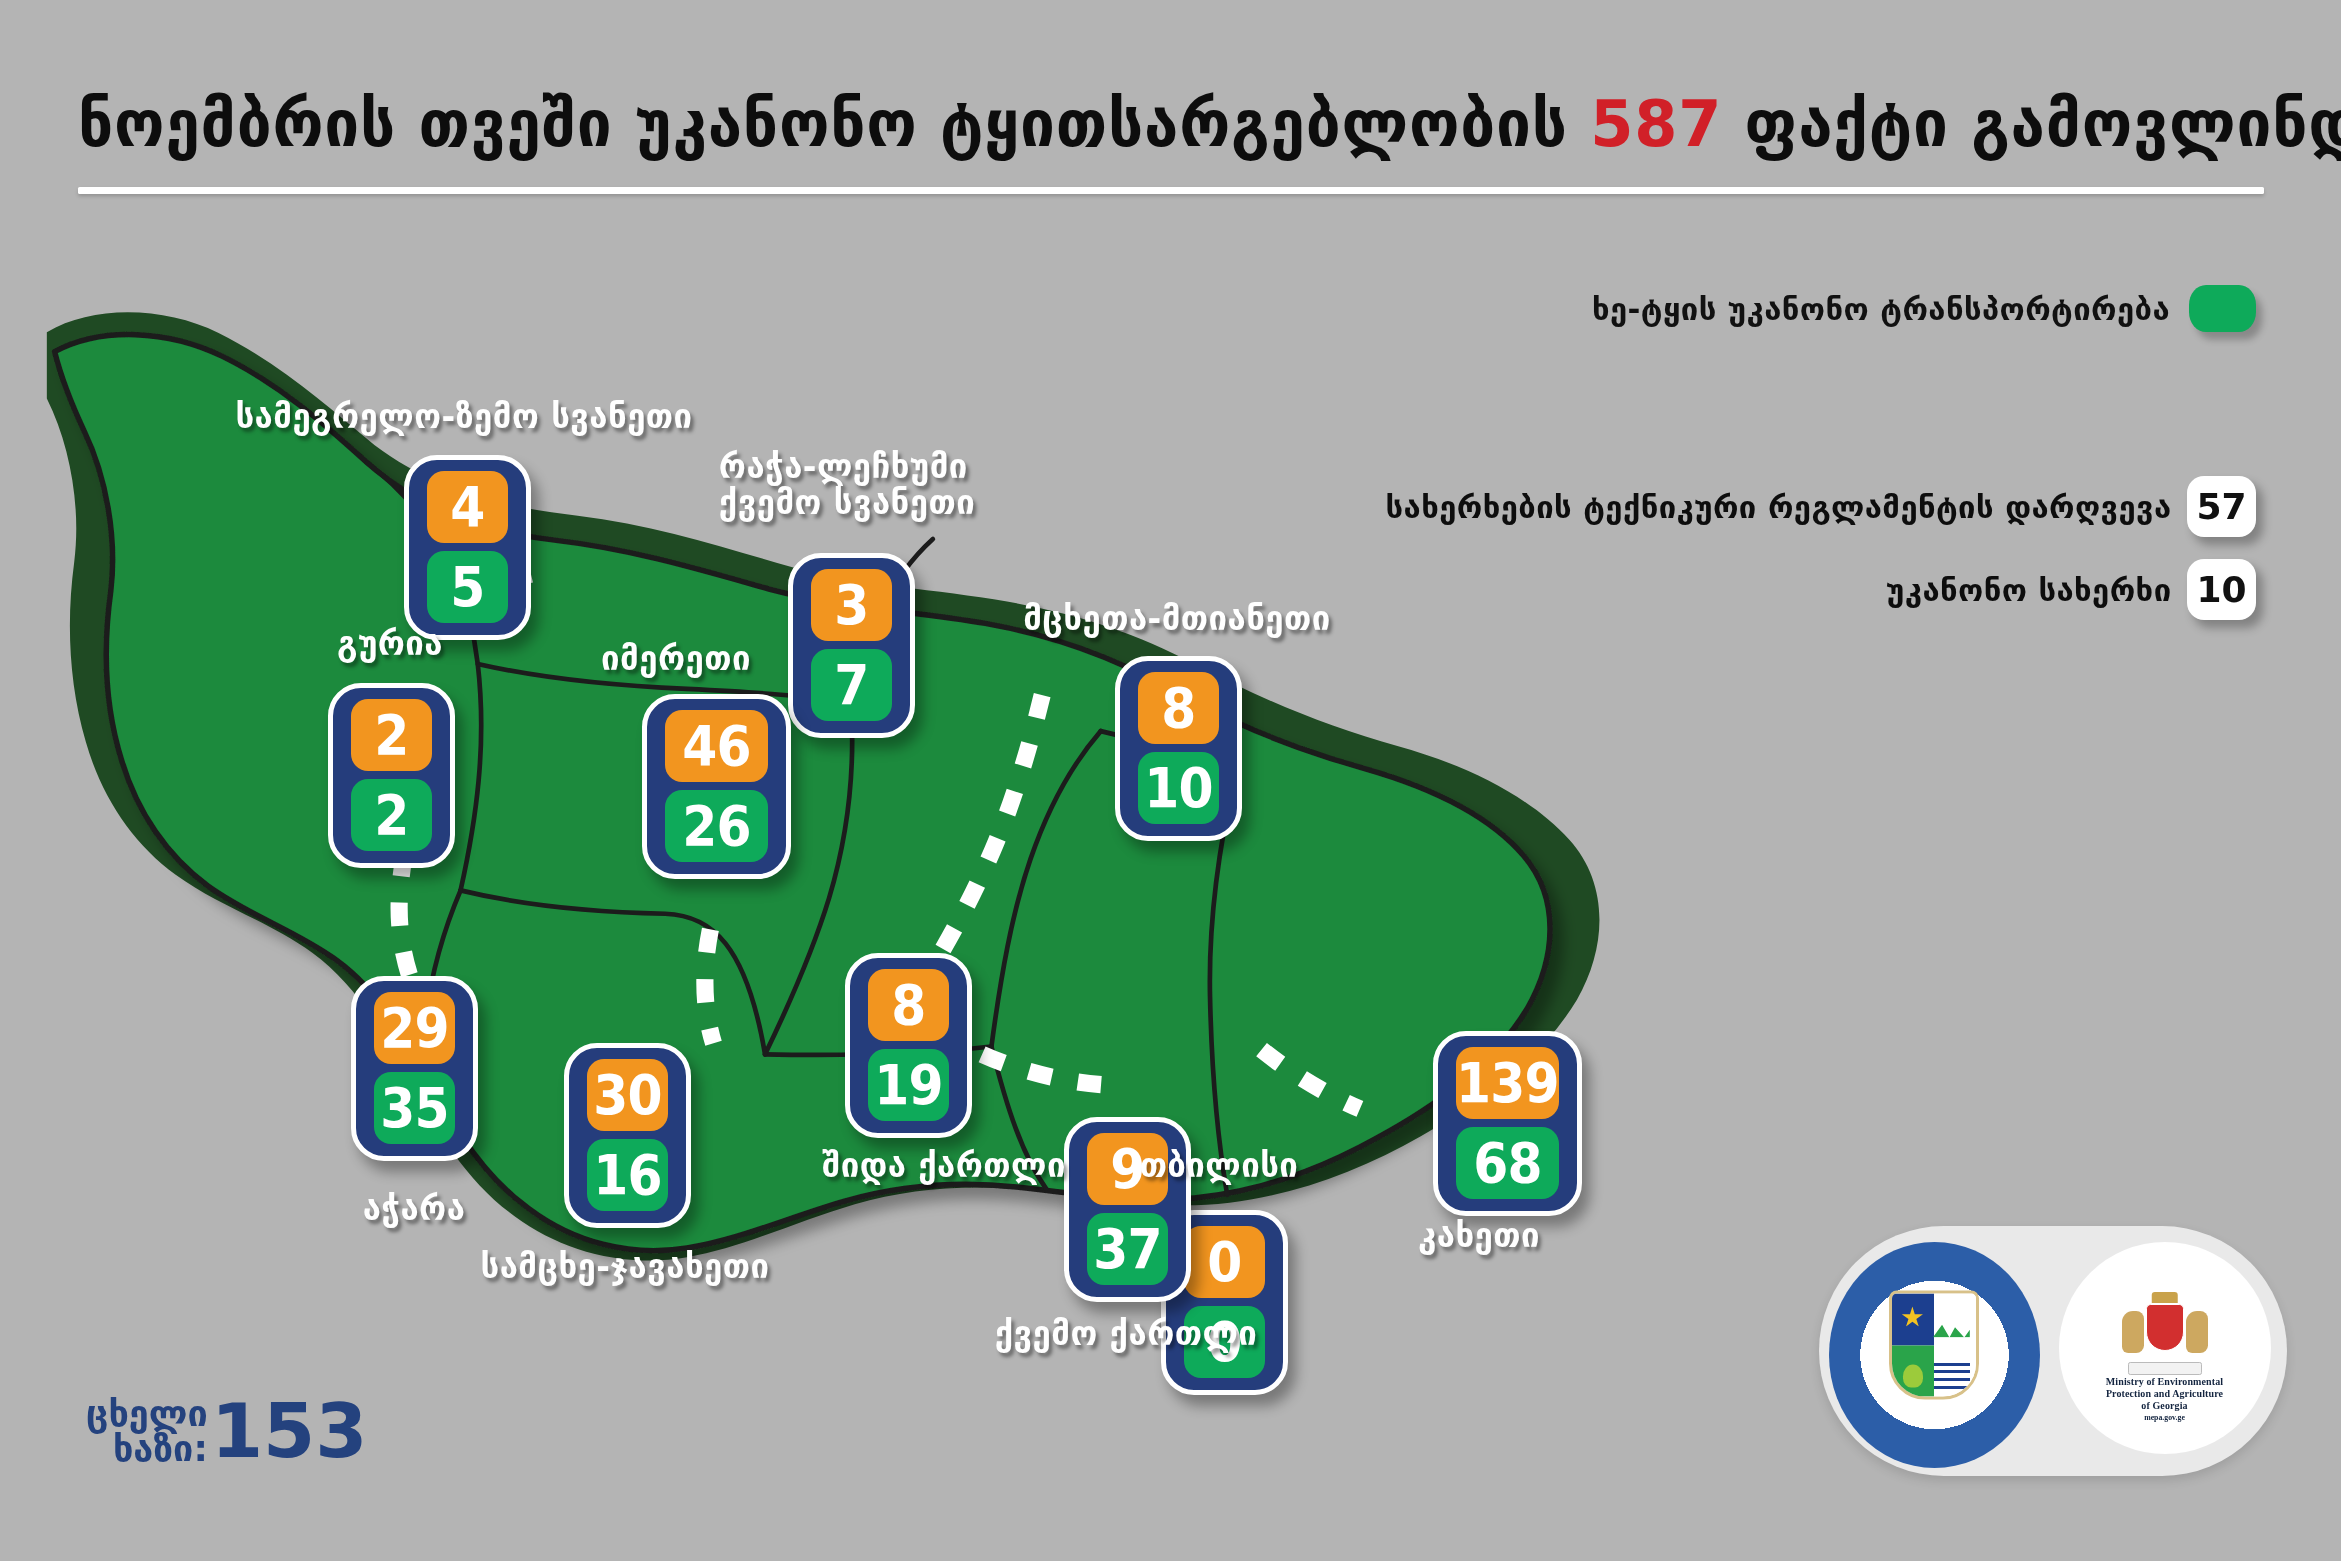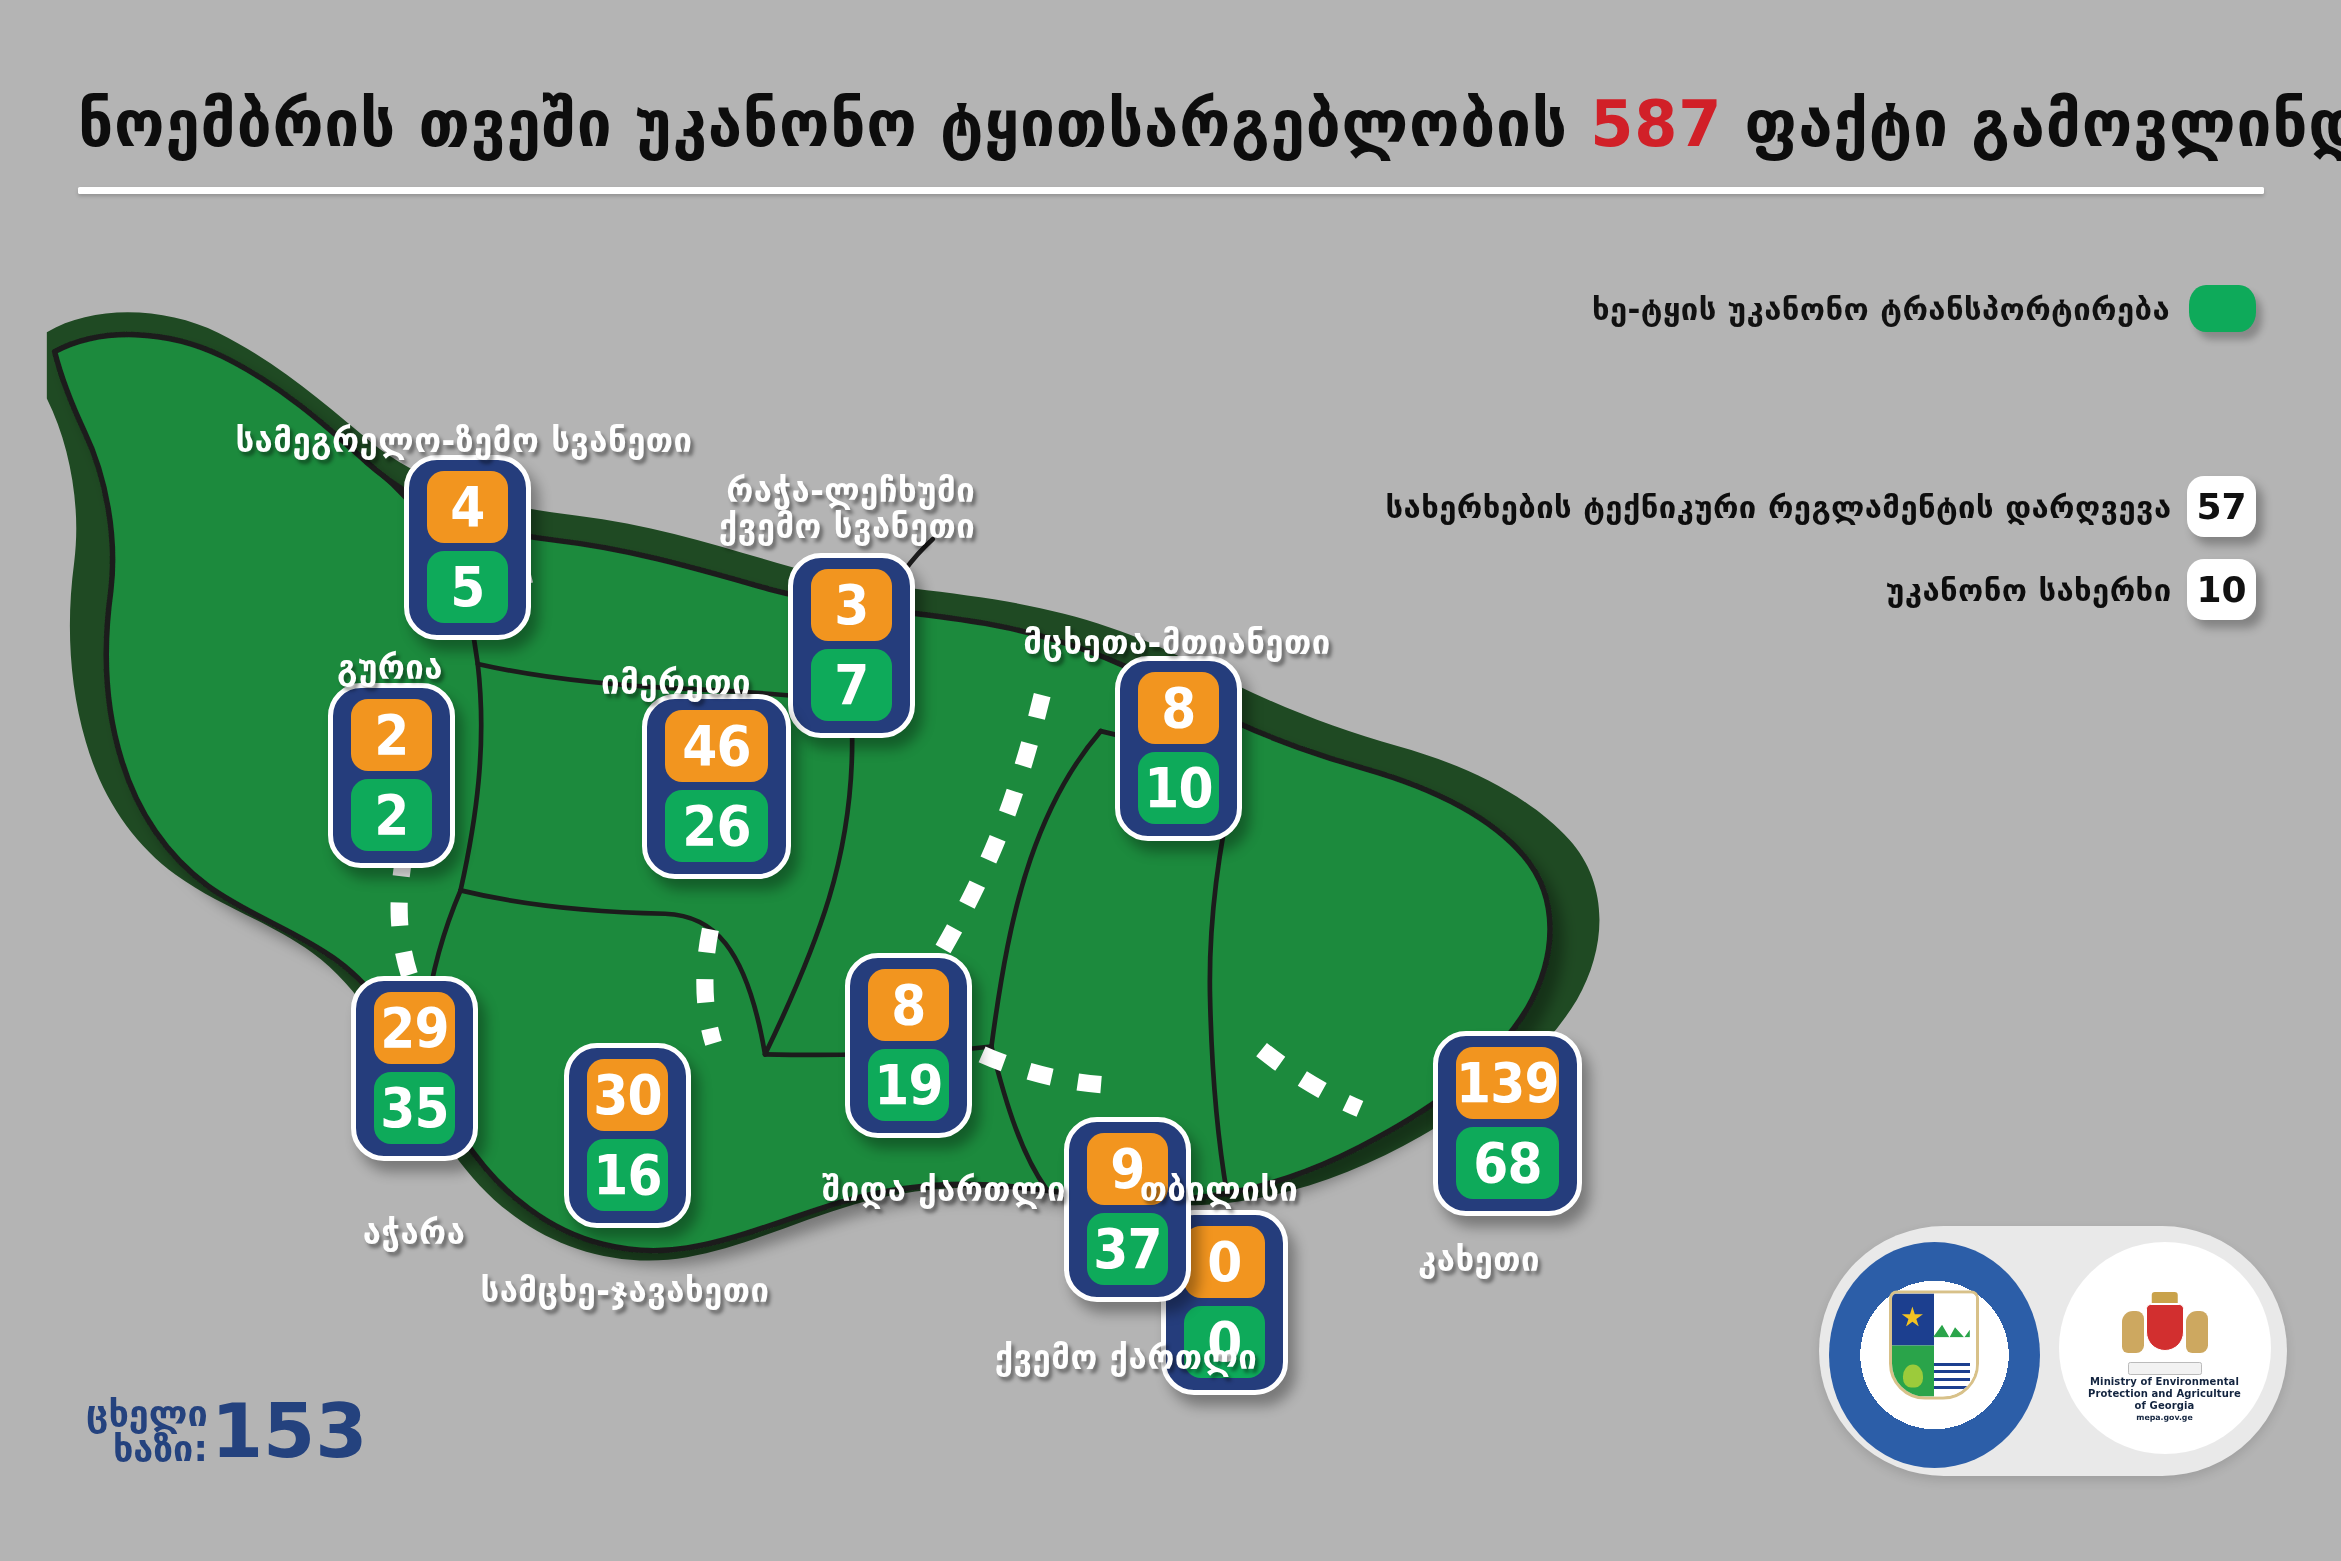--- a/index.html
+++ b/index.html
@@ -93,42 +93,42 @@
   .cell.orange{background:#f2951f;}
   .cell.green{background:#0eaa5a;}
 
   
   .rlabel{
     position:absolute;color:#ffffff;font-weight:bold;
     font-size:33px;line-height:1.08;white-space:nowrap;
     text-shadow:3.1px 3.9px 3.9px rgba(0,0,0,.42);
     z-index:22;letter-spacing:0.4px;
   }
-  .rlabel.c{transform:translateX(-50%);text-align:right;margin-top:24px;}
+  .rlabel.c{transform:translateX(-50%);text-align:left;}
 
   
   .hotline{
     position:absolute;left:86px;top:1397px;
     color:#24427e;font-weight:bold;
     display:flex;align-items:center;
   }
   .hotline .words{
     font-size:36px;line-height:0.96;text-align:right;
   }
   .hotline .num{font-size:75px;line-height:0.9;margin-left:3.1px;}
 
   
   .logo-box{
     position:absolute;left:1819px;top:1226px;
     width:468px;height:250px;background:#e9e9e9;
     border-radius:125px;
     box-shadow:0 4.7px 11px rgba(0,0,0,.12);
     display:flex;align-items:center;justify-content:center;gap:11px;
   }
-  .logo-circ{position:relative;width:219px;height:219px;}
+  .logo-circ{position:relative;width:219px;height:219px;font-family:Liberation Serif, serif;}
   .logo-emblem-a{
     width:211px;height:226px;border-radius:50%;
     background:radial-gradient(circle at 50% 50%, #ffffff 0 48%, #2c5ea8 48% 78%, #c9a24a 78% 83%, #e9e9e9 83%);
     position:relative;
   }
   .shield{
     position:absolute;left:50%;top:46%;transform:translate(-50%,-50%);
     width:84px;height:103px;
     background:#ffffff;
     border:3.1px solid #d8c189;

